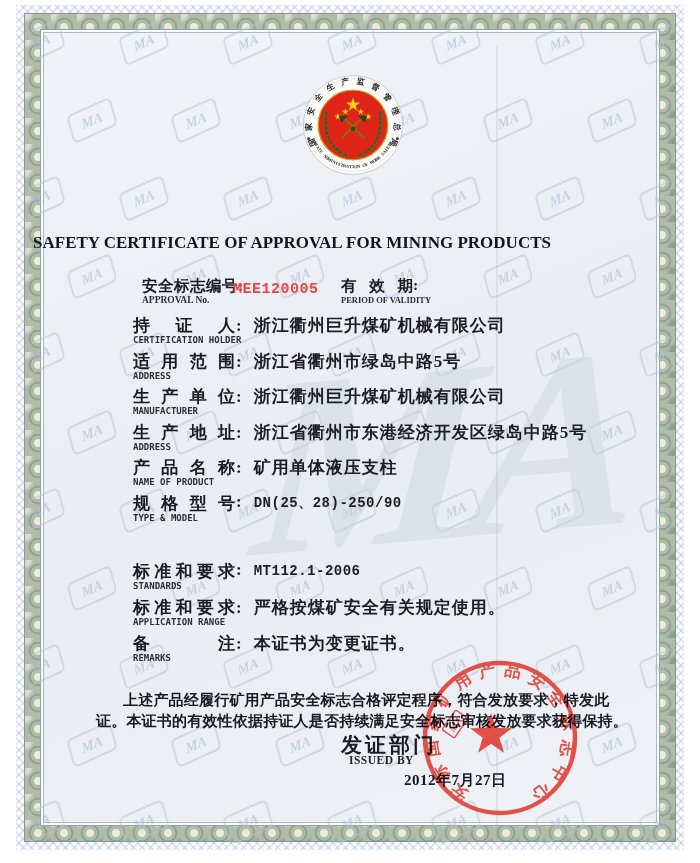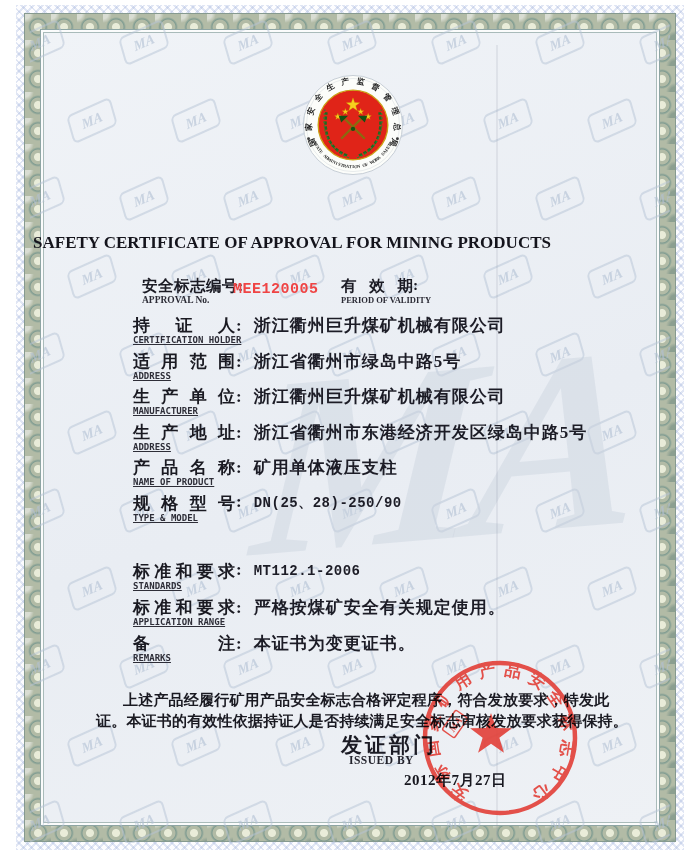--- a/index.html
+++ b/index.html
@@ -37,21 +37,21 @@
   
   .content{position:absolute;inset:0;z-index:3;color:#1b1b24;}
   .emblem{position:absolute;left:302px;top:74px;}
   .title{position:absolute;left:0;top:188px;width:700px;text-align:center;
     font-size:37px;font-weight:700;letter-spacing:5px;color:#15151e;}
   .subtitle{position:absolute;left:0;top:233px;width:584px;text-align:center;
     font-size:17px;font-weight:700;letter-spacing:0px;color:#14141c;}
 
   .cnlabel{font-size:17px;font-weight:700;color:#1a1a22;}
   .jlabel{display:inline-block;text-align:justify;text-align-last:justify;vertical-align:top;}
-  .enlabel{font:700 9px "DejaVu Sans Mono",monospace;color:#2e2e38;letter-spacing:0;text-decoration:underline;}
+  .enlabel{font:700 9px "DejaVu Sans Mono",monospace;color:#2e2e38;letter-spacing:0;}
   .mono{font-family:"Liberation Mono",monospace;font-weight:700;}
 
   .approval-label{position:absolute;left:142px;top:276px;}
   .approval-label .cn{font-size:15.5px;font-weight:700;letter-spacing:.5px;}
   .approval-label .en{position:absolute;left:0;top:19px;font:700 9.5px "Liberation Serif",serif;color:#2c2c36;}
   .approval-value{position:absolute;left:233px;top:281px;font-size:15px;letter-spacing:.5px;color:#ef4444;}
   .validity-label{position:absolute;left:341px;top:276px;}
   .validity-label .cn{width:72px;font-size:15.5px;font-weight:700;}
   .validity-label .en{position:absolute;left:0;top:19px;font:700 8.5px "Liberation Serif",serif;color:#2c2c36;white-space:nowrap;}
   .validity-value{position:absolute;left:428px;top:281px;font-size:15px;letter-spacing:.5px;color:#23232c;white-space:nowrap;}

